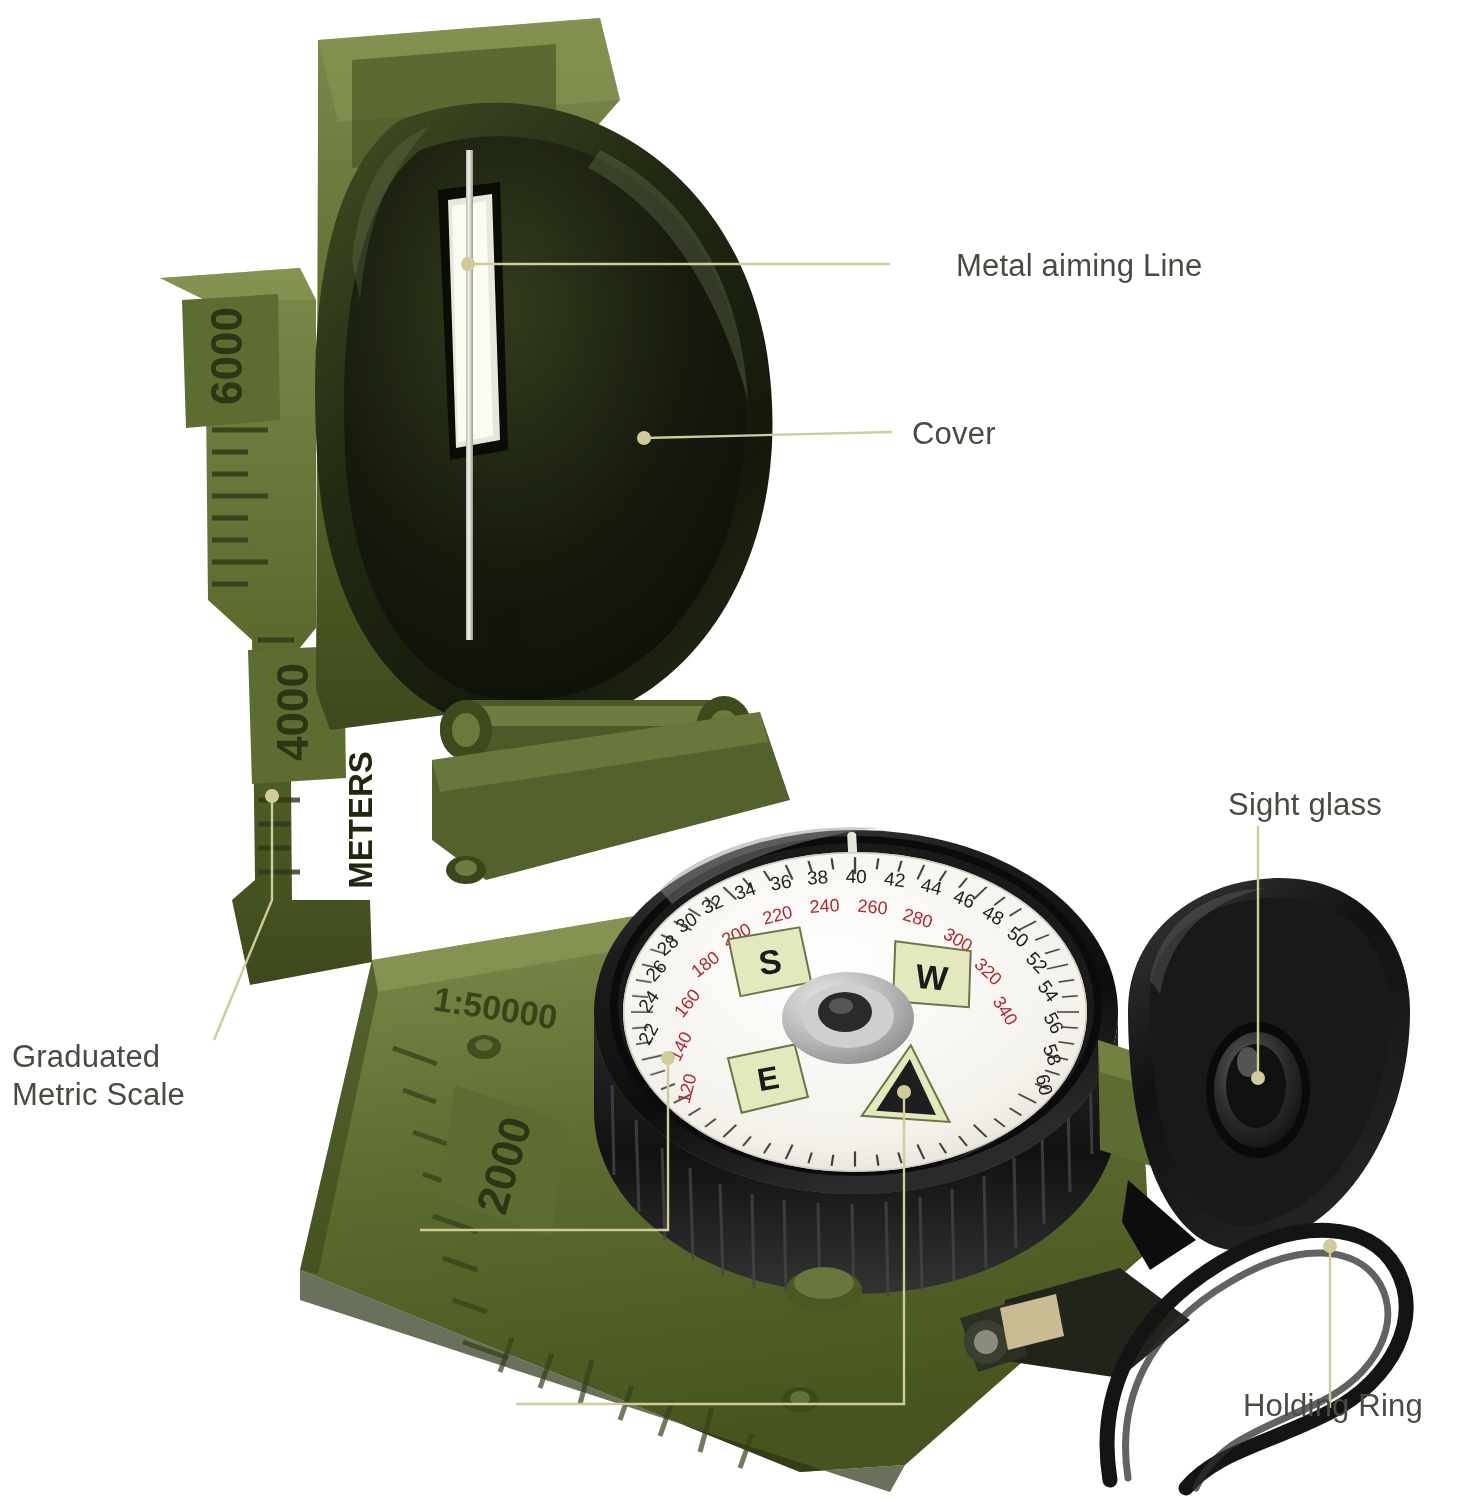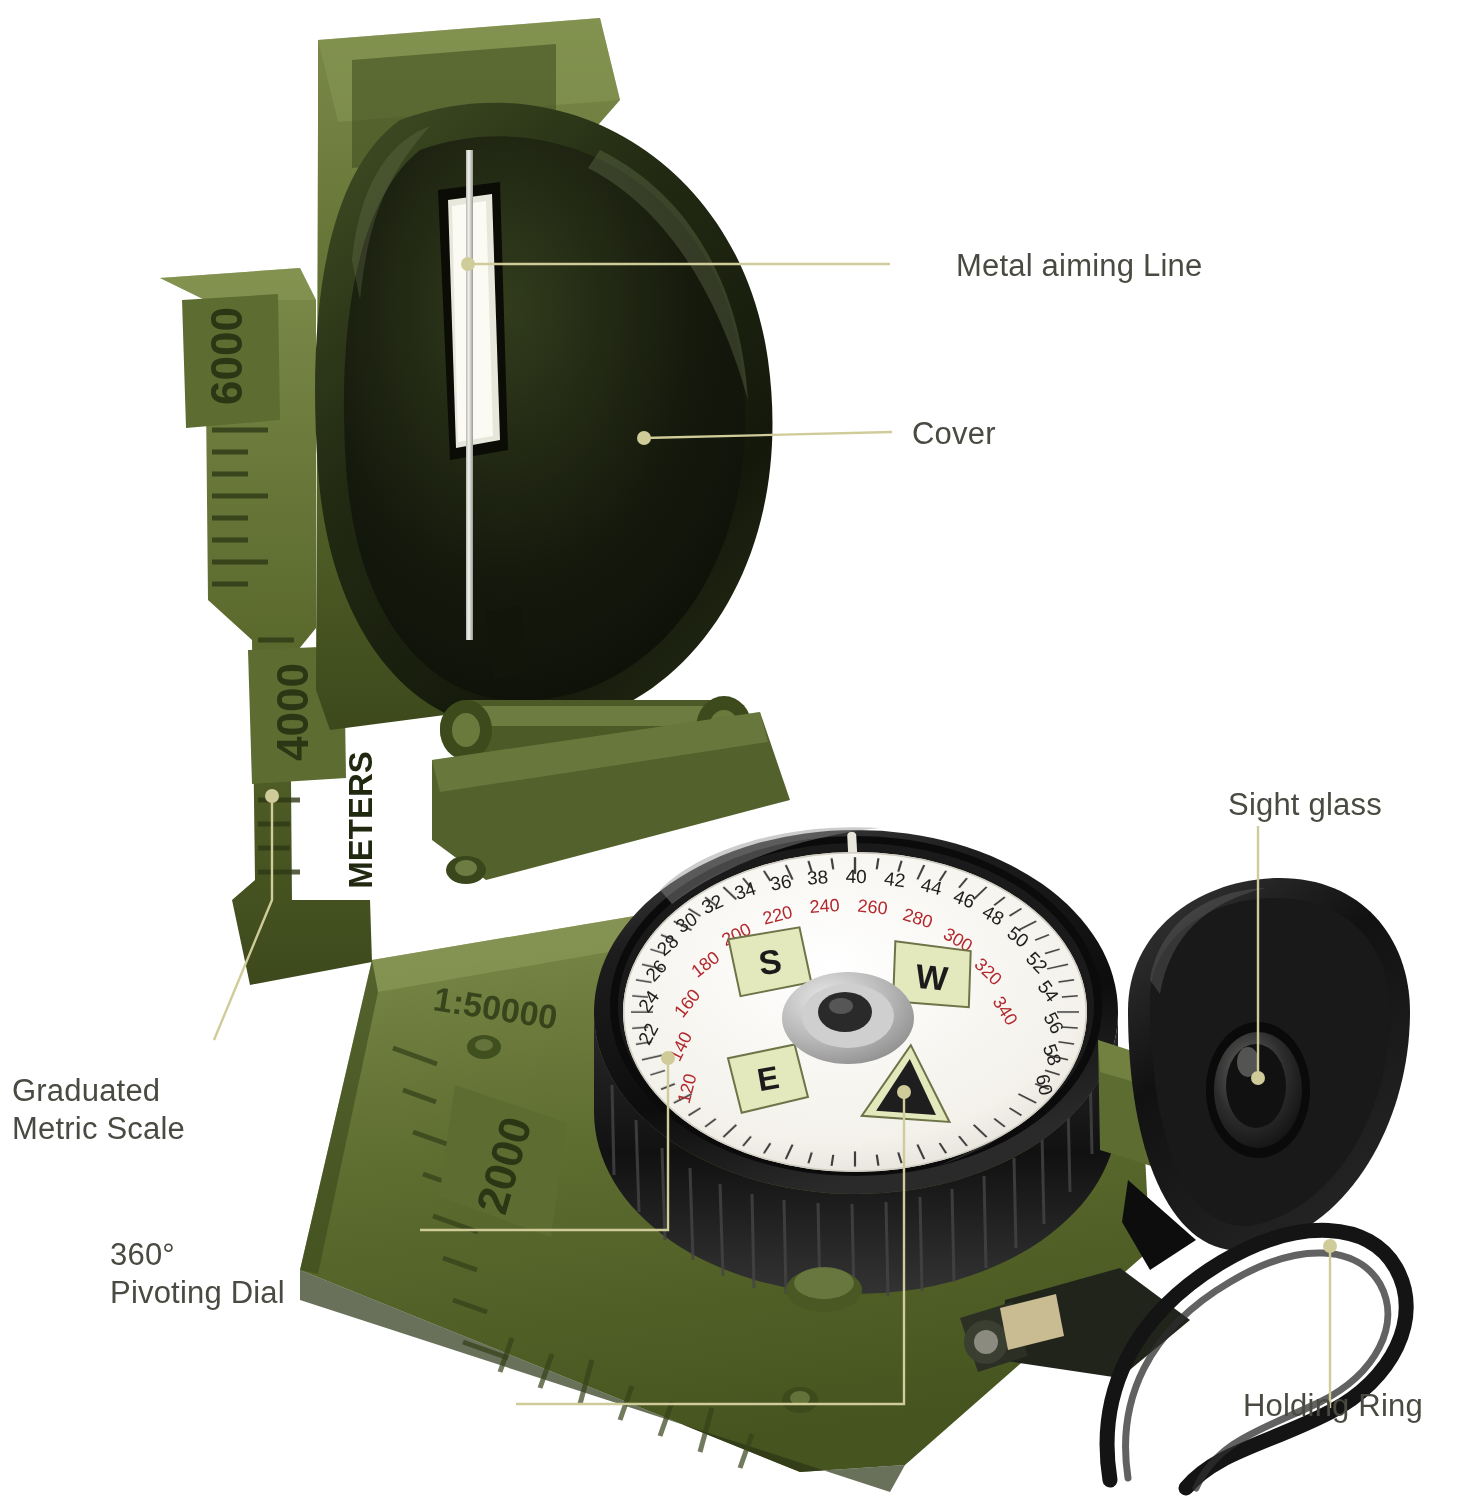--- a/index.html
+++ b/index.html
@@ -472,22 +472,20 @@
       <circle cx="1330" cy="1246" r="7"></circle>
     </g>
   </svg>
 
   <div class="annot right" style="left:908px; top:247px;margin-left:48px;">Metal aiming Line</div>
 
   <div class="annot right" style="left:912px; top:415px;text-align:right;">Cover</div>
 
   <div class="annot right" style="left:1188px; top:786px;margin-left:40px;">Sight glass</div>
 
-  <div class="annot left" style="left:12px; top:1072px;">Graduated
+  <div class="annot left" style="left:12px; top:1038px;">Graduated
 Metric Scale</div>
 
-  <div class="annot left" style="left:110px; top:1236px;">360°
-Pivoting Dial</div>
 
 
   <div class="annot left" style="left:1243px; top:1387px;">Holding Ring</div>
 
 </div>
 
 </body></html>

